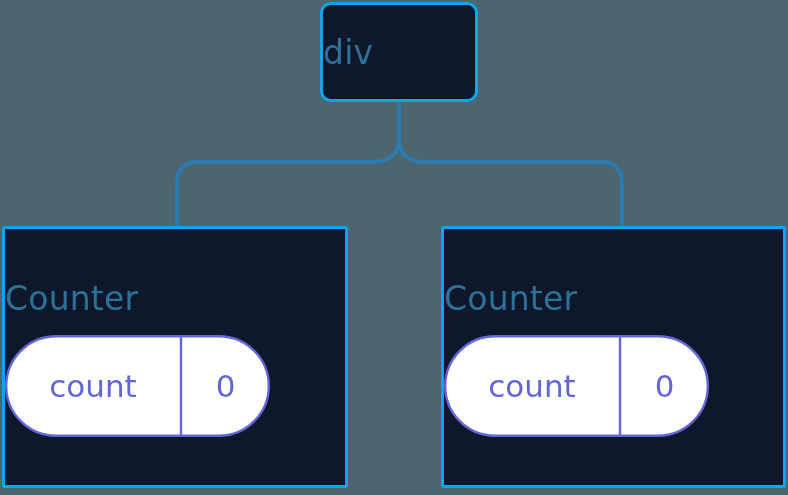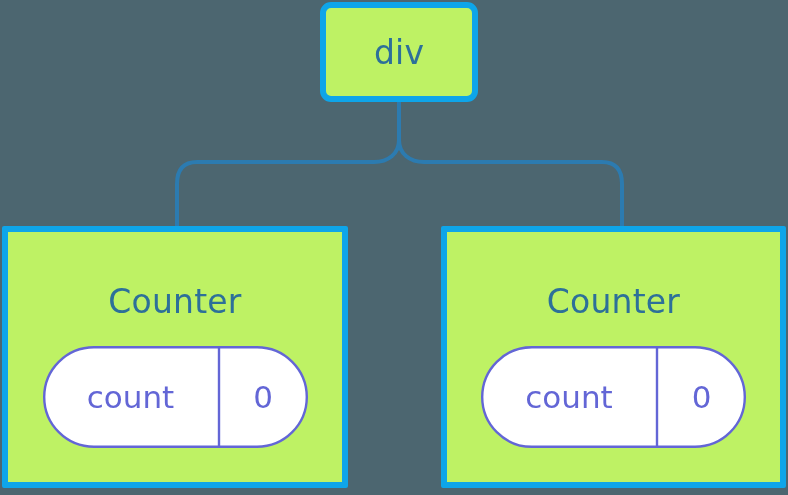--- a/index.html
+++ b/index.html
@@ -24,26 +24,25 @@
     left: 0;
     top: 0;
     width: 788px;
     height: 495px;
     pointer-events: none;
   }
 
   
   .node {
     position: absolute;
-    background: #bef264;
-    border: 6px solid #0ea5e9;
+    background: #0f172a;
+    border: 3px solid #0ea5e9;
     box-sizing: border-box;
     display: flex;
     flex-direction: column;
-    align-items: center;
   }
   .node.root {
     left: 320px;
     top: 2px;
     width: 158px;
     height: 100px;
     border-radius: 11px;
     justify-content: center;
   }
   .node.leaf {
@@ -70,21 +69,21 @@
   .leaf-label {
     color: #2d7099;
     font-size: 33px;
     line-height: 1;
     margin-top: 53px;
     letter-spacing: 0.2px;
   }
 
   
   .pill {
-    margin-top: 28px;
+    margin-top: 20px;
     height: 104px;
     width: 265px;
     position: relative;
   }
   .pill-svg {
     position: absolute;
     left: 0;
     top: 0;
   }
   .pill-text {

